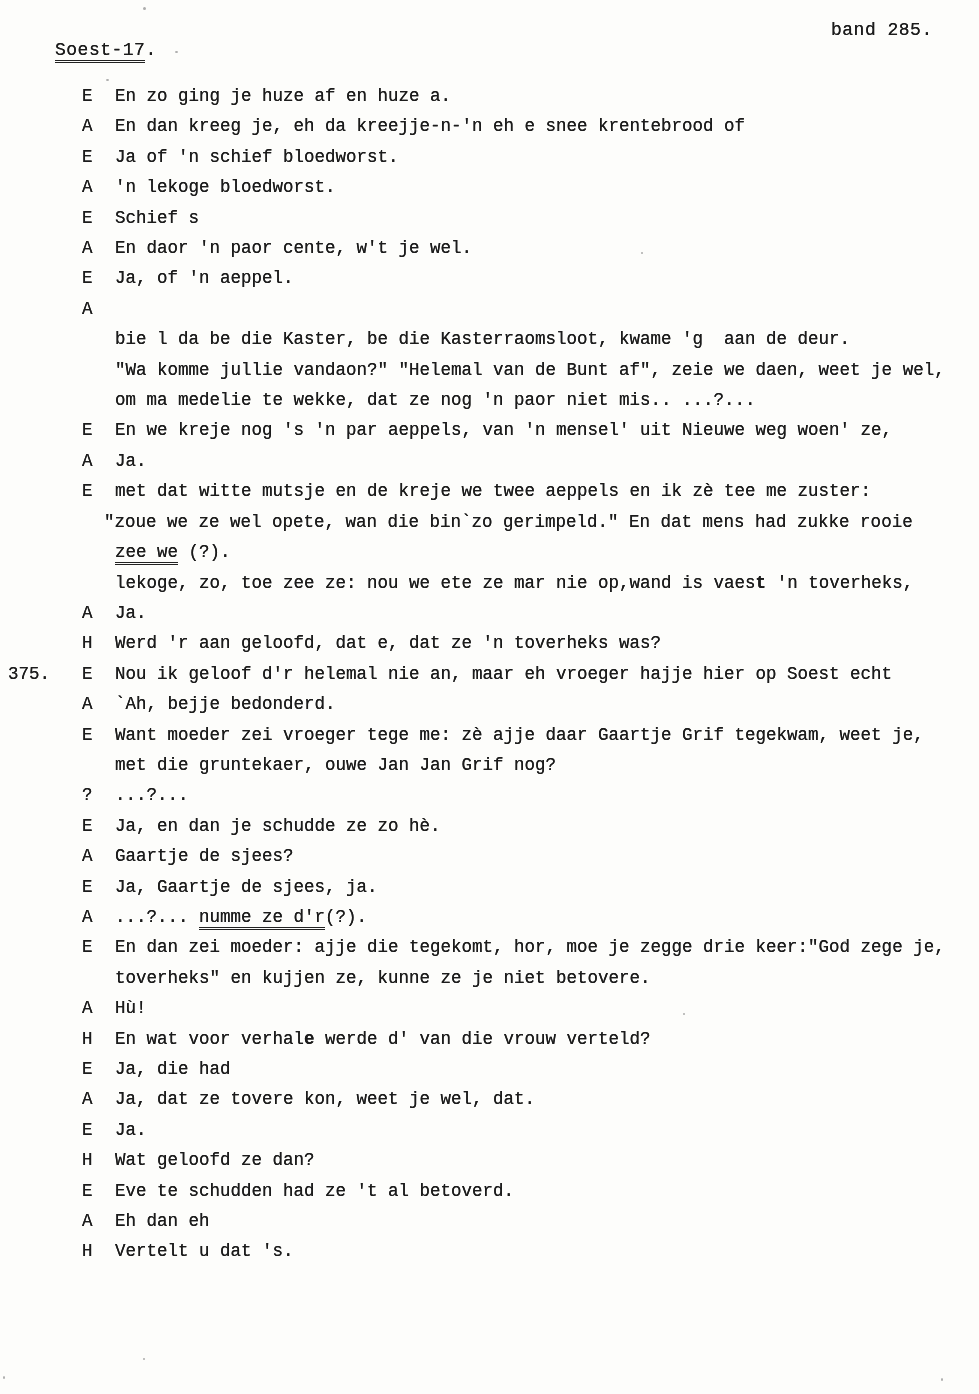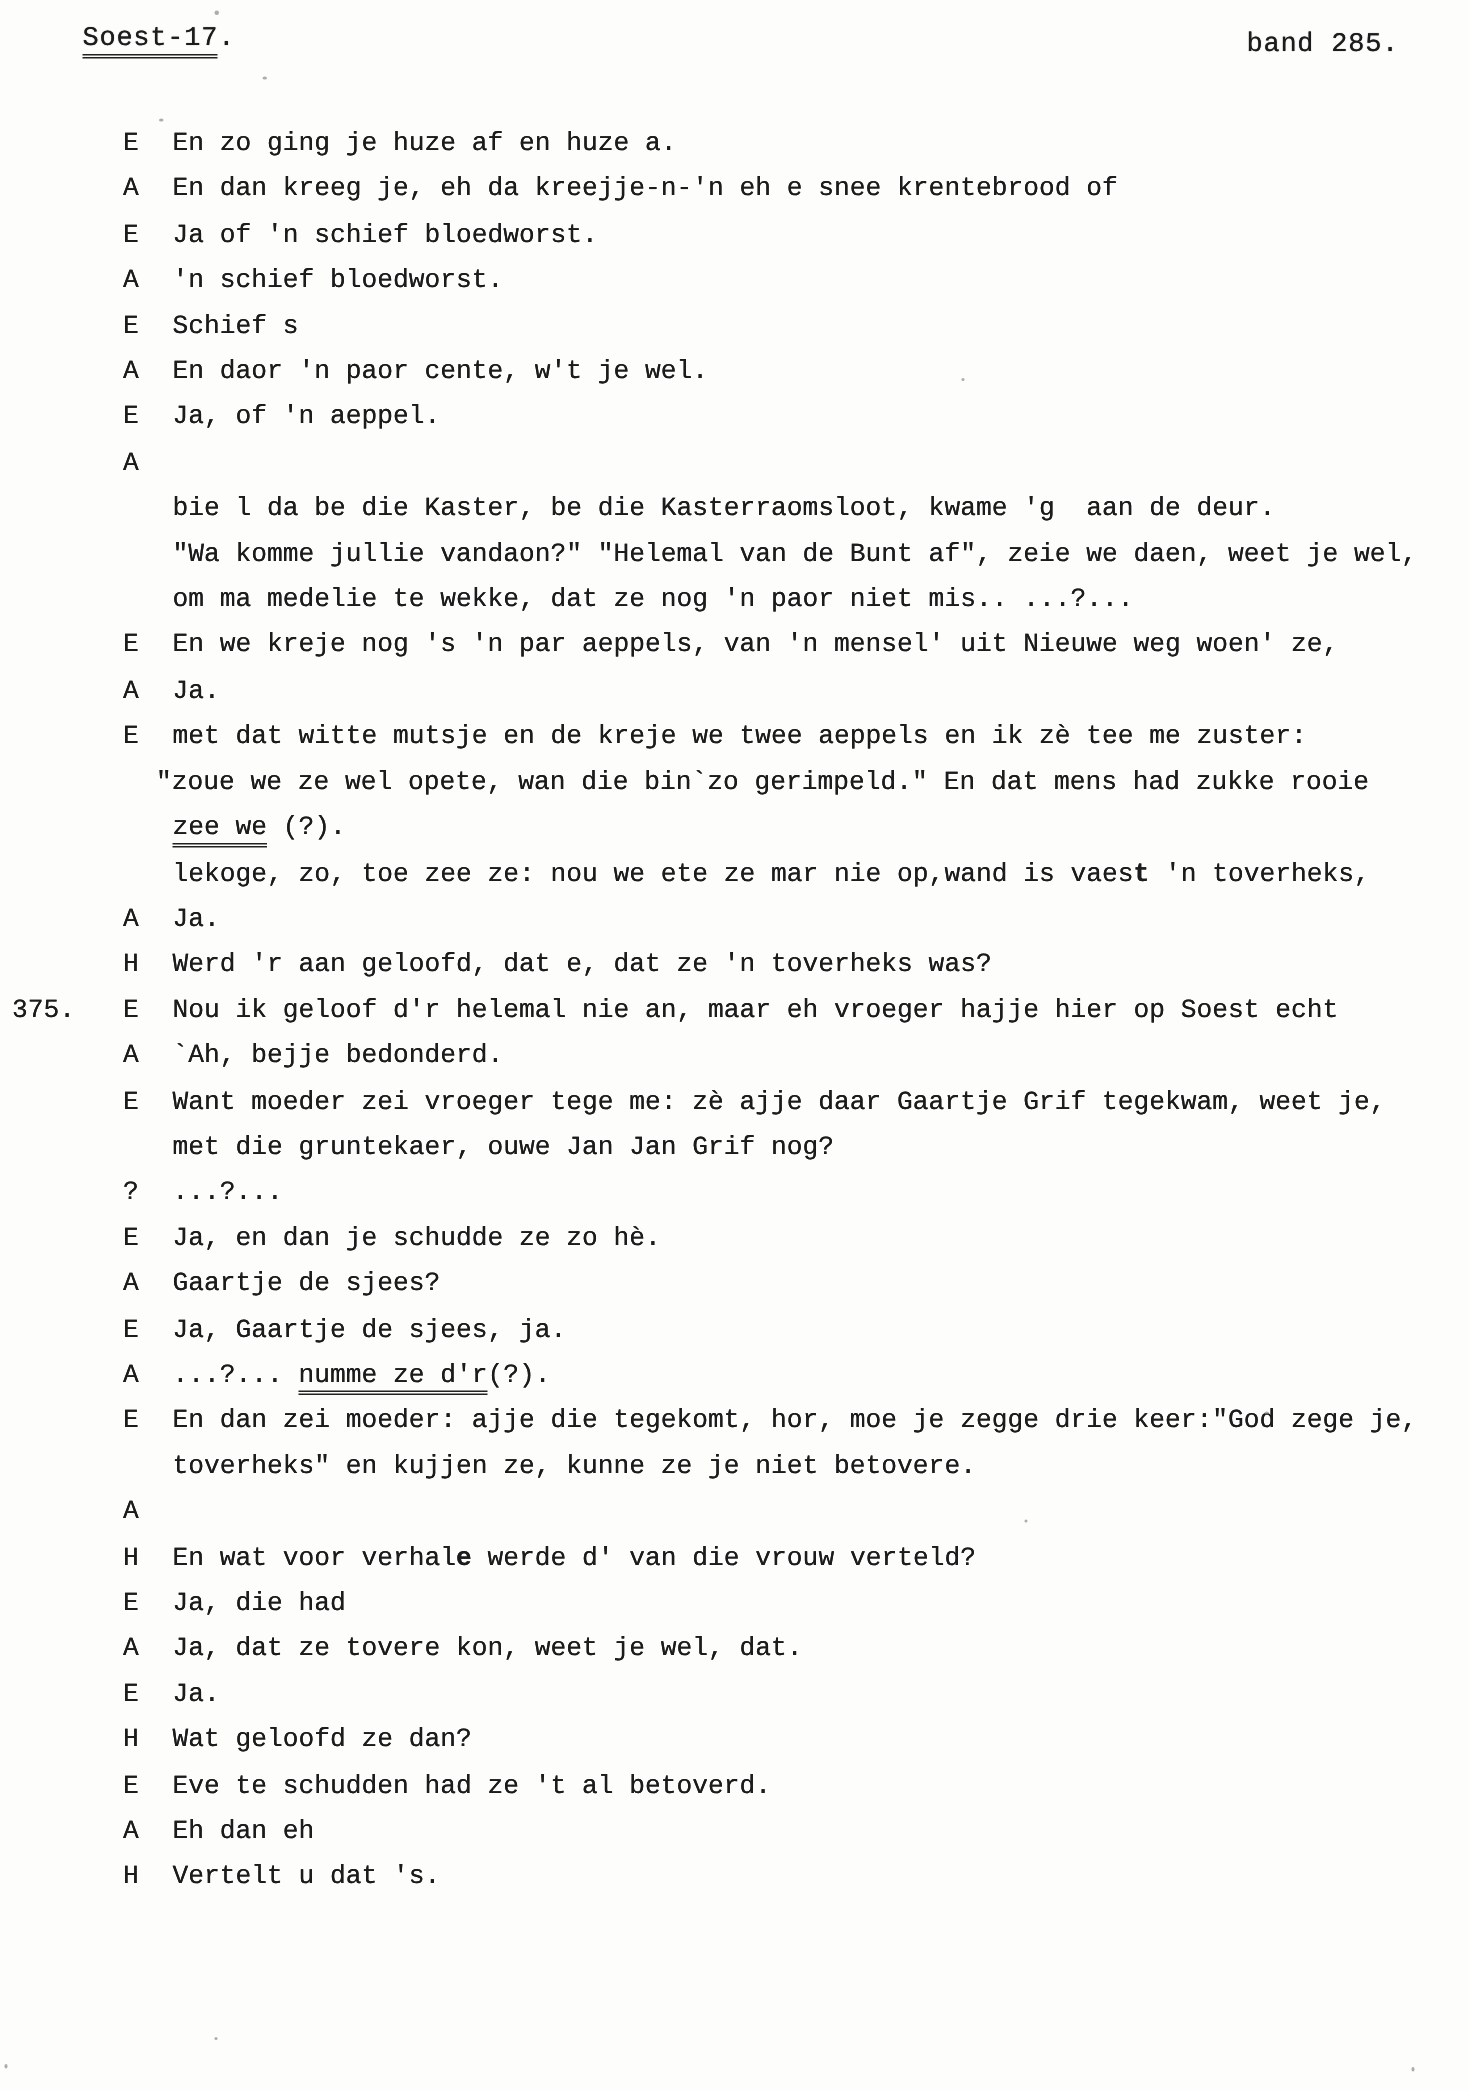--- a/index.html
+++ b/index.html
@@ -11,21 +11,21 @@
     color:#1c1c1c;
     overflow:hidden;
   }
   .hdr {
     position:absolute;
     font-size:18px;
     letter-spacing:.5px;
     white-space:pre;
     text-shadow:0 0 .5px currentColor;
   }
-  #hdr-left  { left:55px;  top:16px; }
+  #hdr-left  { left:55px;  top:40px; }
   #hdr-right { left:831px; top:20px; }
   .u { border-bottom:3px double #222; padding-bottom:0; }
   .b { font-weight:bold; }
   #transcript {
     position:absolute;
     top:86px; left:0; right:10px;
   }
   .line {
     display:flex;
     align-items:baseline;
@@ -48,21 +48,21 @@
 </head>
 <body>
 
 <div id="hdr-left" class="hdr"><span class="u">Soest-17</span><span>.</span></div>
 <div id="hdr-right" class="hdr">band 285.</div>
 
 <div id="transcript">
     <div class="line"><span class="mcol"></span><span class="scol">E</span><span class="tcol"><span>En zo ging je huze af en huze a.</span></span></div>
     <div class="line"><span class="mcol"></span><span class="scol">A</span><span class="tcol"><span>En dan kreeg je, eh da kreejje-n-'n eh e snee krentebrood of</span></span></div>
     <div class="line"><span class="mcol"></span><span class="scol">E</span><span class="tcol"><span>Ja of 'n schief bloedworst.</span></span></div>
-    <div class="line"><span class="mcol"></span><span class="scol">A</span><span class="tcol"><span>'n schief bloedworst.</span></span></div>
+    <div class="line"><span class="mcol"></span><span class="scol">A</span><span class="tcol"><span>'n lekoge bloedworst.</span></span></div>
     <div class="line"><span class="mcol"></span><span class="scol">E</span><span class="tcol"><span>Schief s</span></span></div>
     <div class="line"><span class="mcol"></span><span class="scol">A</span><span class="tcol"><span>En daor 'n paor cente, w't je wel.</span></span></div>
     <div class="line"><span class="mcol"></span><span class="scol">E</span><span class="tcol"><span>Ja, of 'n aeppel.</span></span></div>
     <div class="line"><span class="mcol"></span><span class="scol">A</span></div>
     <div class="line"><span class="mcol"></span><span class="scol"></span><span class="tcol"><span>bie l da be die Kaster, be die Kasterraomsloot, kwame 'g  aan de deur.</span></span></div>
     <div class="line"><span class="mcol"></span><span class="scol"></span><span class="tcol"><span>"Wa komme jullie vandaon?" "Helemal van de Bunt af", zeie we daen, weet je wel,</span></span></div>
     <div class="line"><span class="mcol"></span><span class="scol"></span><span class="tcol"><span>om ma medelie te wekke, dat ze nog 'n paor niet mis.. ...?...</span></span></div>
     <div class="line"><span class="mcol"></span><span class="scol">E</span><span class="tcol"><span>En we kreje nog 's 'n par aeppels, van 'n mensel' uit Nieuwe weg woen' ze,</span></span></div>
     <div class="line"><span class="mcol"></span><span class="scol">A</span><span class="tcol"><span>Ja.</span></span></div>
     <div class="line"><span class="mcol"></span><span class="scol">E</span><span class="tcol"><span>met dat witte mutsje en de kreje we twee aeppels en ik zè tee me zuster:</span></span></div>
@@ -75,21 +75,21 @@
     <div class="line"><span class="mcol"></span><span class="scol">A</span><span class="tcol"><span>`Ah, bejje bedonderd.</span></span></div>
     <div class="line"><span class="mcol"></span><span class="scol">E</span><span class="tcol"><span>Want moeder zei vroeger tege me: zè ajje daar Gaartje Grif tegekwam, weet je,</span></span></div>
     <div class="line"><span class="mcol"></span><span class="scol"></span><span class="tcol"><span>met die gruntekaer, ouwe Jan Jan Grif nog?</span></span></div>
     <div class="line"><span class="mcol"></span><span class="scol">?</span><span class="tcol"><span>...?...</span></span></div>
     <div class="line"><span class="mcol"></span><span class="scol">E</span><span class="tcol"><span>Ja, en dan je schudde ze zo hè.</span></span></div>
     <div class="line"><span class="mcol"></span><span class="scol">A</span><span class="tcol"><span>Gaartje de sjees?</span></span></div>
     <div class="line"><span class="mcol"></span><span class="scol">E</span><span class="tcol"><span>Ja, Gaartje de sjees, ja.</span></span></div>
     <div class="line"><span class="mcol"></span><span class="scol">A</span><span class="tcol"><span>...?... </span><span class="u">numme ze d'r</span><span>(?).</span></span></div>
     <div class="line"><span class="mcol"></span><span class="scol">E</span><span class="tcol"><span>En dan zei moeder: ajje die tegekomt, hor, moe je zegge drie keer:"God zege je,</span></span></div>
     <div class="line"><span class="mcol"></span><span class="scol"></span><span class="tcol"><span>toverheks" en kujjen ze, kunne ze je niet betovere.</span></span></div>
-    <div class="line"><span class="mcol"></span><span class="scol">A</span></div>
+    <div class="line"><span class="mcol"></span><span class="scol">A</span><span class="tcol"><span>Hù!</span></span></div>
     <div class="line"><span class="mcol"></span><span class="scol">H</span><span class="tcol"><span>En wat voor verhal</span><span class="b">e</span><span> werde d' van die vrouw verteld?</span></span></div>
     <div class="line"><span class="mcol"></span><span class="scol">E</span><span class="tcol"><span>Ja, die had</span></span></div>
     <div class="line"><span class="mcol"></span><span class="scol">A</span><span class="tcol"><span>Ja, dat ze tovere kon, weet je wel, dat.</span></span></div>
     <div class="line"><span class="mcol"></span><span class="scol">E</span><span class="tcol"><span>Ja.</span></span></div>
     <div class="line"><span class="mcol"></span><span class="scol">H</span><span class="tcol"><span>Wat geloofd ze dan?</span></span></div>
     <div class="line"><span class="mcol"></span><span class="scol">E</span><span class="tcol"><span>Eve te schudden had ze 't al betoverd.</span></span></div>
     <div class="line"><span class="mcol"></span><span class="scol">A</span><span class="tcol"><span>Eh dan eh</span></span></div>
     <div class="line"><span class="mcol"></span><span class="scol">H</span><span class="tcol"><span>Vertelt u dat 's.</span></span></div>
   </div>
 

